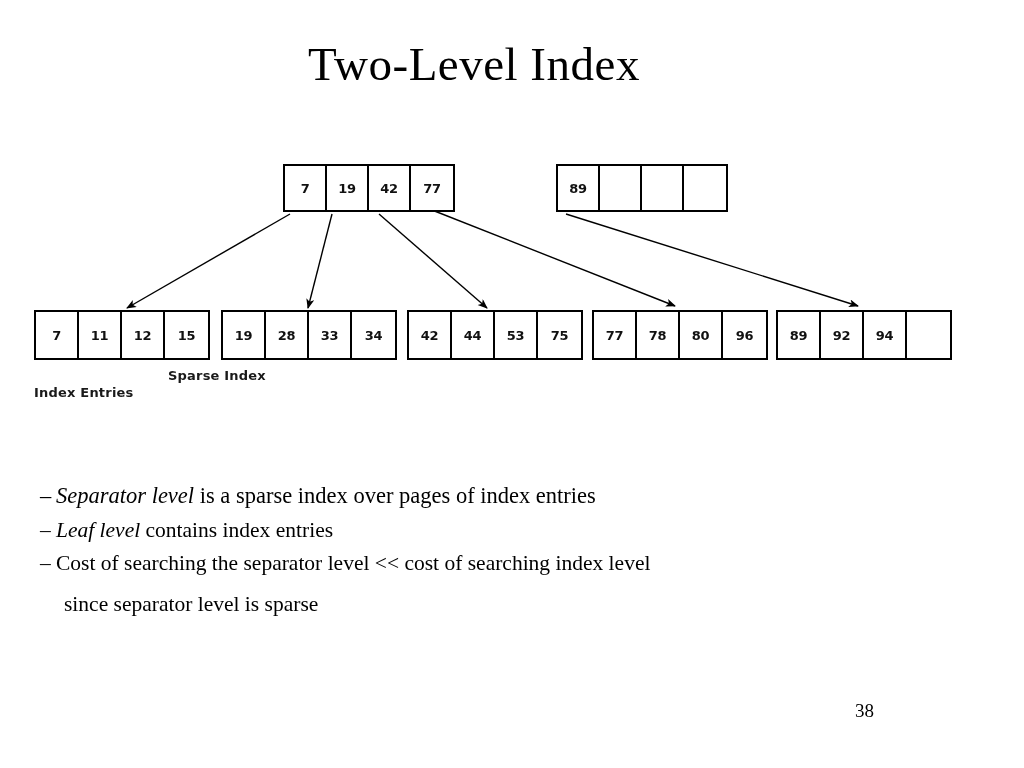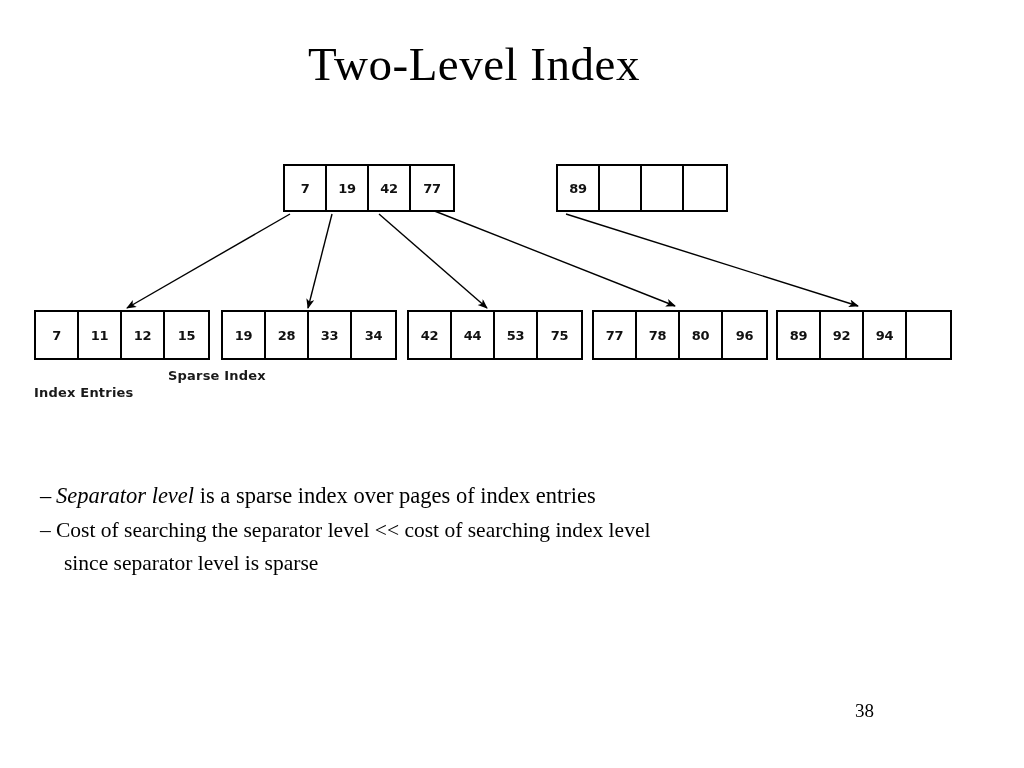--- a/index.html
+++ b/index.html
@@ -103,20 +103,21 @@
   .bullet em {
     font-style: italic;
   }
   .bullet-1 { font-size: 22.5px; line-height: 36px; }
   .bullet-cont {
     display: block;
     font-size: 21.5px;
     line-height: 33px;
     padding-left: 24px;
     white-space: nowrap;
+    margin-top: 8px;
   }
   .bullet-4 { padding-left: 4px; }
 
   
   #page-number {
     position: absolute;
     left: 855px;
     top: 700px;
     font-size: 19px;
     color: #000;
@@ -191,20 +192,23 @@
   <div class="diagram-label" style="left:168px; top:228px;">Sparse Index</div>
   <div class="diagram-label" style="left:34px; top:245px;">Index Entries</div>
 </div>
 
 <div id="bullets">
 
   <div class="bullet bullet-1">
     <span class="dash">–</span><em>Separator level</em><span>  is a sparse index over pages of index entries</span>
   </div>
 
+  <div class="bullet">
+    <span class="dash">–</span><em>Leaf level</em><span> contains index entries</span>
+  </div>
 
   <div class="bullet">
     <span class="dash">–</span><span>Cost of searching the separator level &lt;&lt; cost of searching index level</span>
   </div>
 
   <div class="bullet-cont">since separator level is sparse</div>
 
 </div>
 
 <div id="page-number">38</div>

